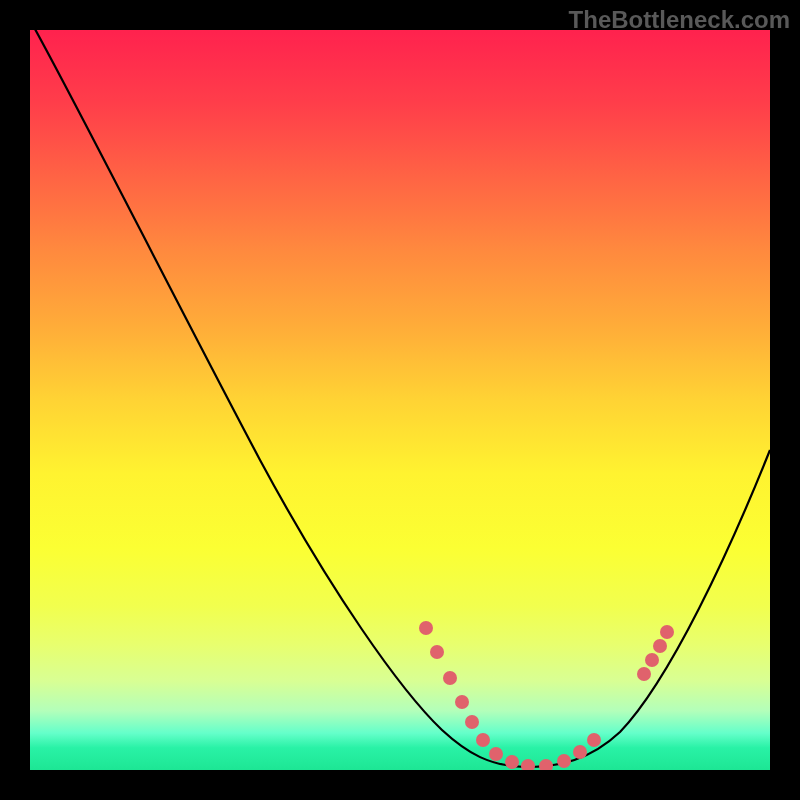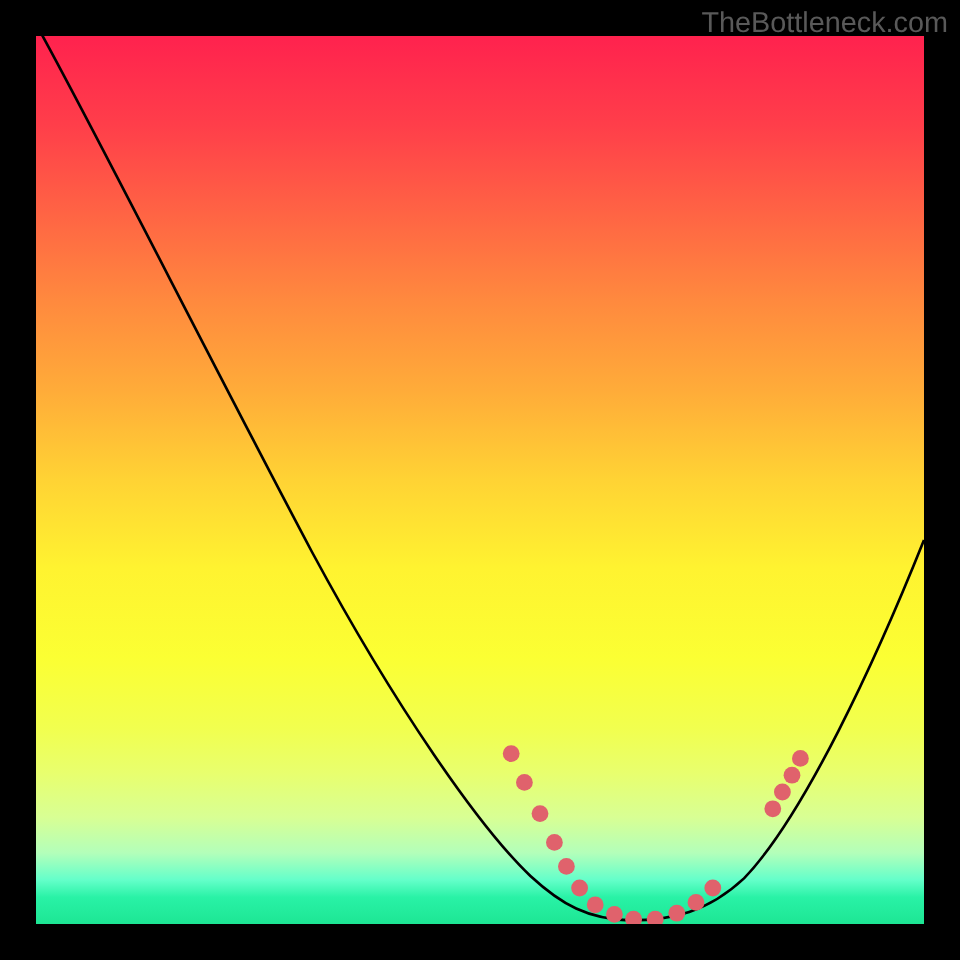--- a/index.html
+++ b/index.html
@@ -10,21 +10,21 @@
     position: relative;
     overflow: hidden;
   }
   .watermark {
     position: absolute;
     top: 6px;
     right: 10px;
     color: #595959;
     font-family: Arial, sans-serif;
     font-size: 24px;
-    font-weight: normal;
+    font-weight: bold;
     z-index: 10;
   }
   .plot-area {
     position: absolute;
     left: 30px;
     top: 30px;
     width: 740px;
     height: 740px;
     overflow: hidden;
   }

